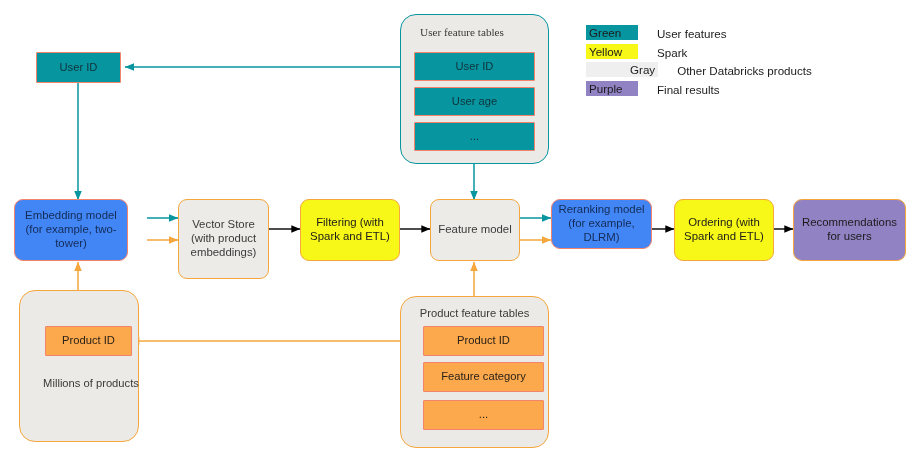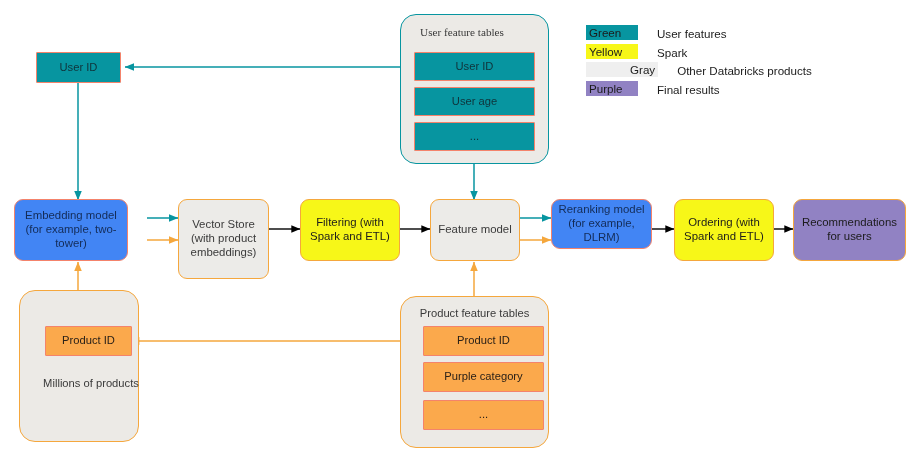--- a/index.html
+++ b/index.html
@@ -188,21 +188,21 @@
     <span>Product ID</span>
   </div>
   <div class="panel-caption" style="left:19px;top:377px;width:144px;">Millions of products</div>
 
   <div class="panel orangeedge" style="left:400px;top:296px;width:149px;height:152px;"></div>
   <div class="panel-title" style="left:400px;top:307px;width:149px;">Product feature tables</div>
   <div class="node chip orange" style="left:414px;top:326px;width:121px;height:30px;">
     <span>Product ID</span>
   </div>
   <div class="node chip orange" style="left:414px;top:362px;width:121px;height:30px;">
-    <span>Purple category</span>
+    <span>Feature category</span>
   </div>
   <div class="node chip orange" style="left:414px;top:400px;width:121px;height:30px;">
     <span>...</span>
   </div>
 
   <div class="legend">
     <div class="legend-row">
       <span class="swatch sw-green">Green</span>
       <span class="legend-desc">User features</span>
     </div>

